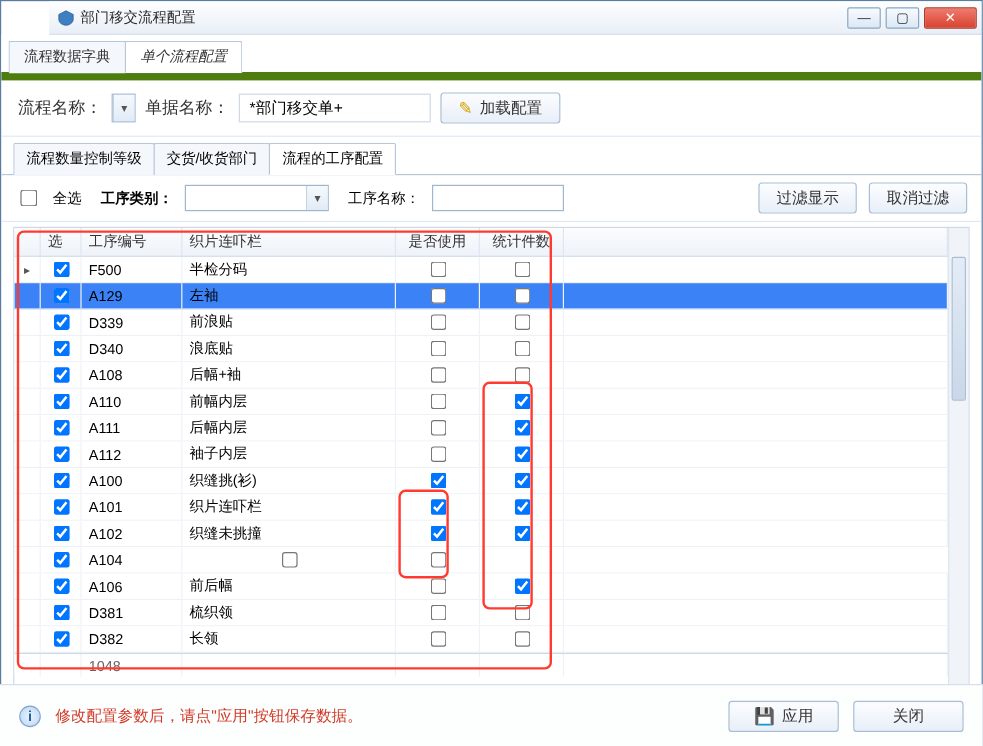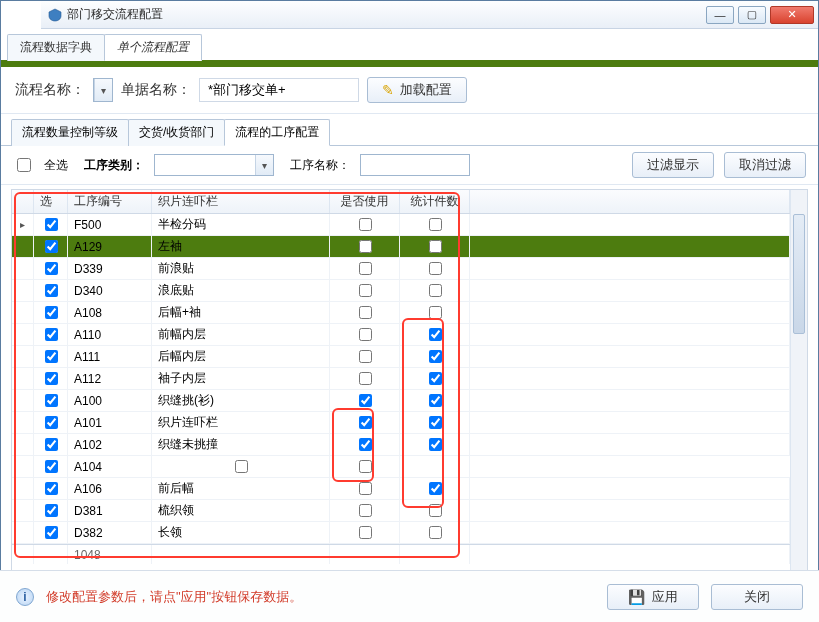--- a/index.html
+++ b/index.html
@@ -163,21 +163,21 @@
     border-right: 1px solid #dde6f1;
     padding: 0 6px; height: 100%;
     display: flex; align-items: center;
     color: #333;
   }
   .grid-row {
     height: 22px;
     border-bottom: 1px solid #eef2f7;
     background: #fff;
   }
-  .grid-row:nth-child(2) { background: #4d7c0f; }
+  .grid-row:nth-child(2) { background: #3b82f6; }
   .grid-row > div {
     border-right: 1px solid #eef2f7;
     padding: 0 6px; height: 100%;
     display: flex; align-items: center;
   }
   .cell-center { justify-content: center; }
   .row-indicator { color: #555; font-size: 10px; justify-content: center; }
   .grid-row .cbx {
     width: 13px; height: 13px;
   }

